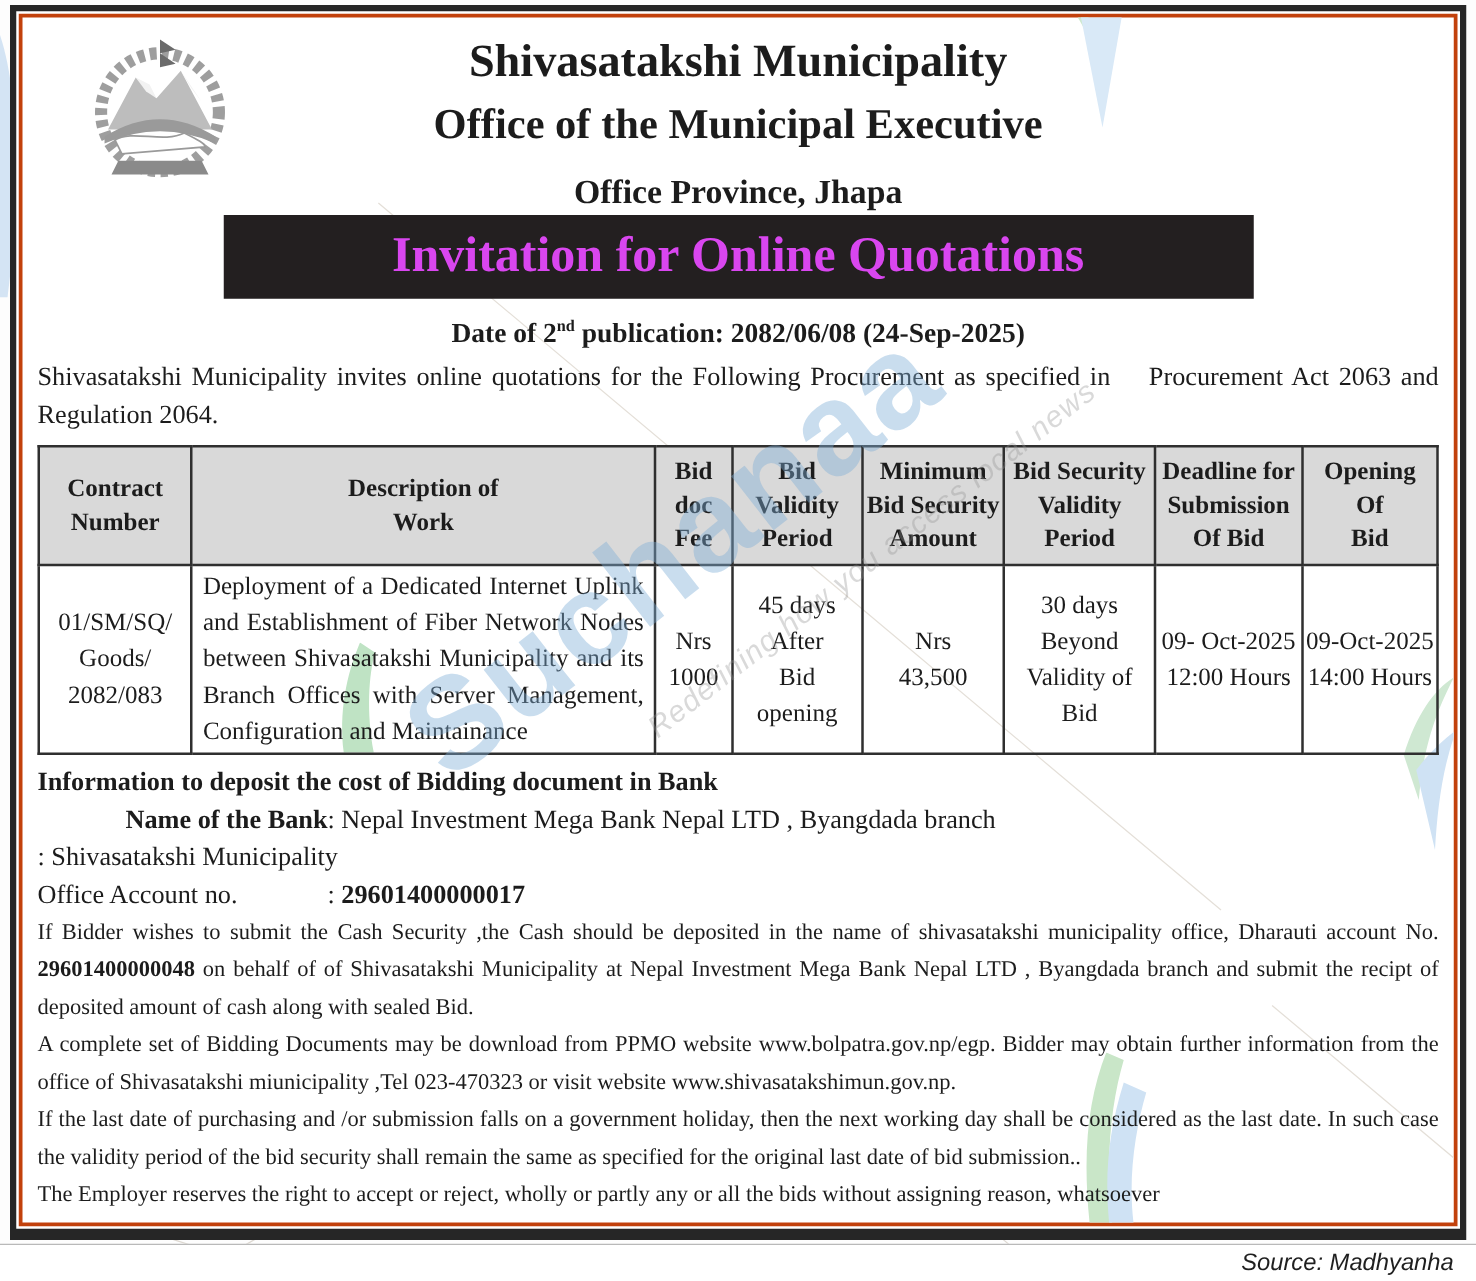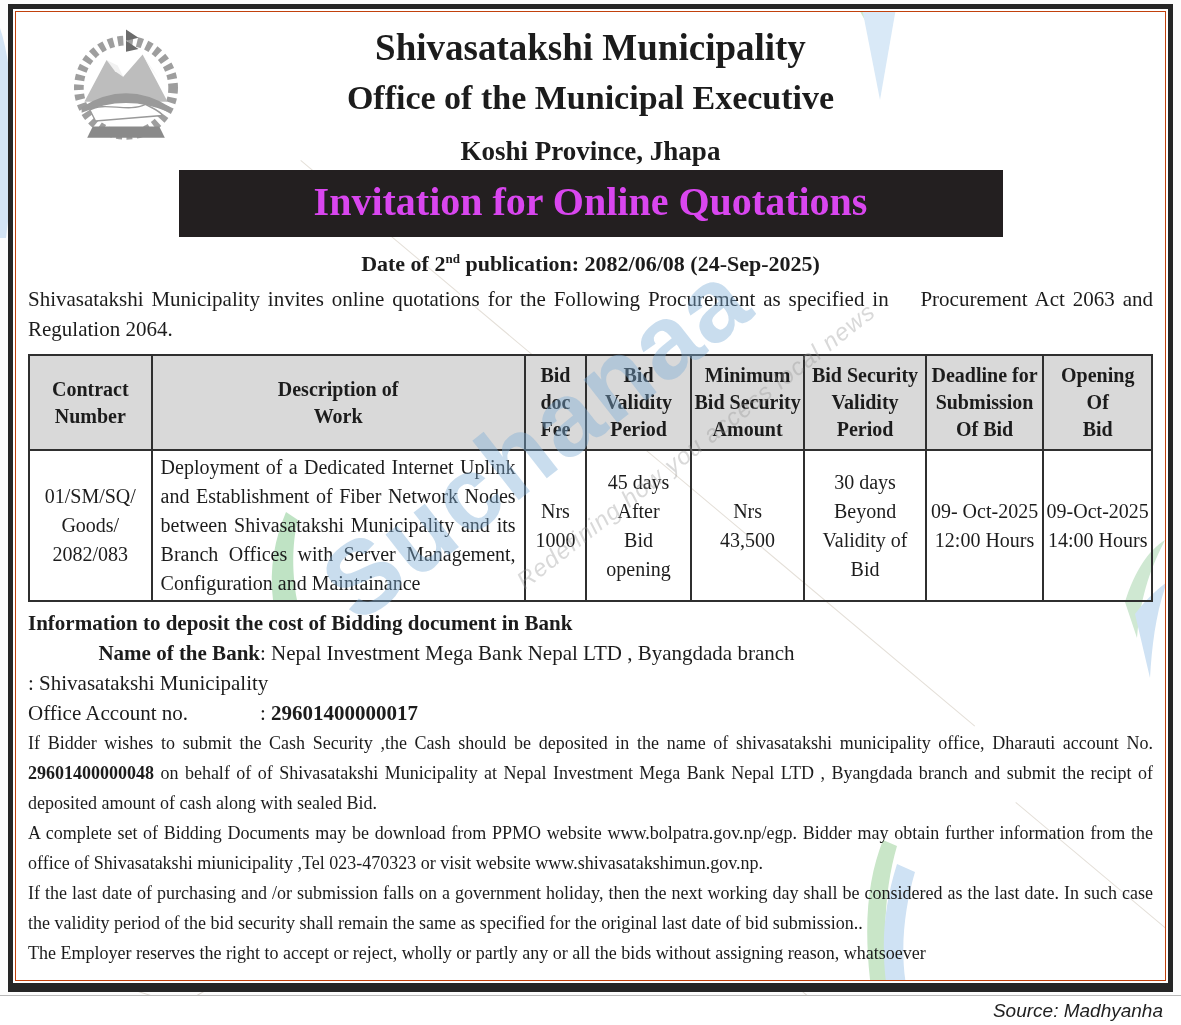--- a/index.html
+++ b/index.html
@@ -13,21 +13,21 @@
   .fl-a { left:120px; top:985px; width:170px; transform:rotate(18deg); }
   .fl-b { left:150px; top:1022px; width:150px; transform:rotate(-30deg); }
   .fl-c { left:700px; top:905px; width:420px; transform:rotate(40deg); }
 
   .edge-swoosh-left { position:absolute; left:0; top:28px; z-index:0; }
 
   
   .doc-frame { position:absolute; left:8px; top:4px; width:1165px; height:988px;
     border:solid #262626; border-width:5px 5px 9px 5px; background:#ffffff; z-index:1; }
   .doc-inner { position:absolute; left:2px; top:2px; right:2px; bottom:2px;
-    border:1px solid #c2410c; overflow:hidden; }
+    border:3px solid #c2410c; overflow:hidden; }
 
   .deco-layer { position:absolute; inset:0; z-index:0; pointer-events:none; }
   .deco { position:absolute; }
   .inner-line { position:absolute; height:1px; background:#e4dfd8; transform-origin:0 0; }
   .il-a { left:285px; top:148px; width:880px; transform:rotate(40deg); }
   .il-b { left:1000px; top:790px; width:330px; transform:rotate(40deg); }
 
   .content { position:relative; z-index:1; padding:12px 12px 0 12px; }
 
   .emblem { position:absolute; left:40px; top:12px; width:140px; height:122px; }
@@ -126,21 +126,21 @@
             <polygon points="36,26 42,34 48,38 44,30" fill="#f2f2f2"></polygon>
             <polygon points="62,22 68,32 74,40 66,28" fill="#f2f2f2"></polygon>
             <path d="M18,60 Q50,40 82,60 L82,64 Q50,50 18,64 Z" fill="#9a9a9a"></path>
             <path d="M24,62 C34,56 52,64 64,58 C72,62 76,64 76,66 L28,70 Z" fill="#ffffff" stroke="#9a9a9a" stroke-width="1"></path>
             <path d="M26,74 L74,74 L78,82 L22,82 Z" fill="#8a8a8a"></path>
           </svg>
         </div>
 
         <div class="title1">Shivasatakshi Municipality</div>
         <div class="title2">Office of the Municipal Executive</div>
-        <div class="title3">Koshi Province, Jhapa</div>
+        <div class="title3">Office Province, Jhapa</div>
 
         <div class="banner">
           <span>Invitation for Online Quotations</span>
         </div>
 
         <div class="pubdate"><span>Date of 2</span><sup>nd</sup><span> publication: 2082/06/08 (24-Sep-2025)</span></div>
 
         <p class="intro">Shivasatakshi Municipality invites online quotations for the Following Procurement as specified in &nbsp;&nbsp;&nbsp;Procurement Act 2063 and Regulation 2064.</p>
 
         <table class="quote">

